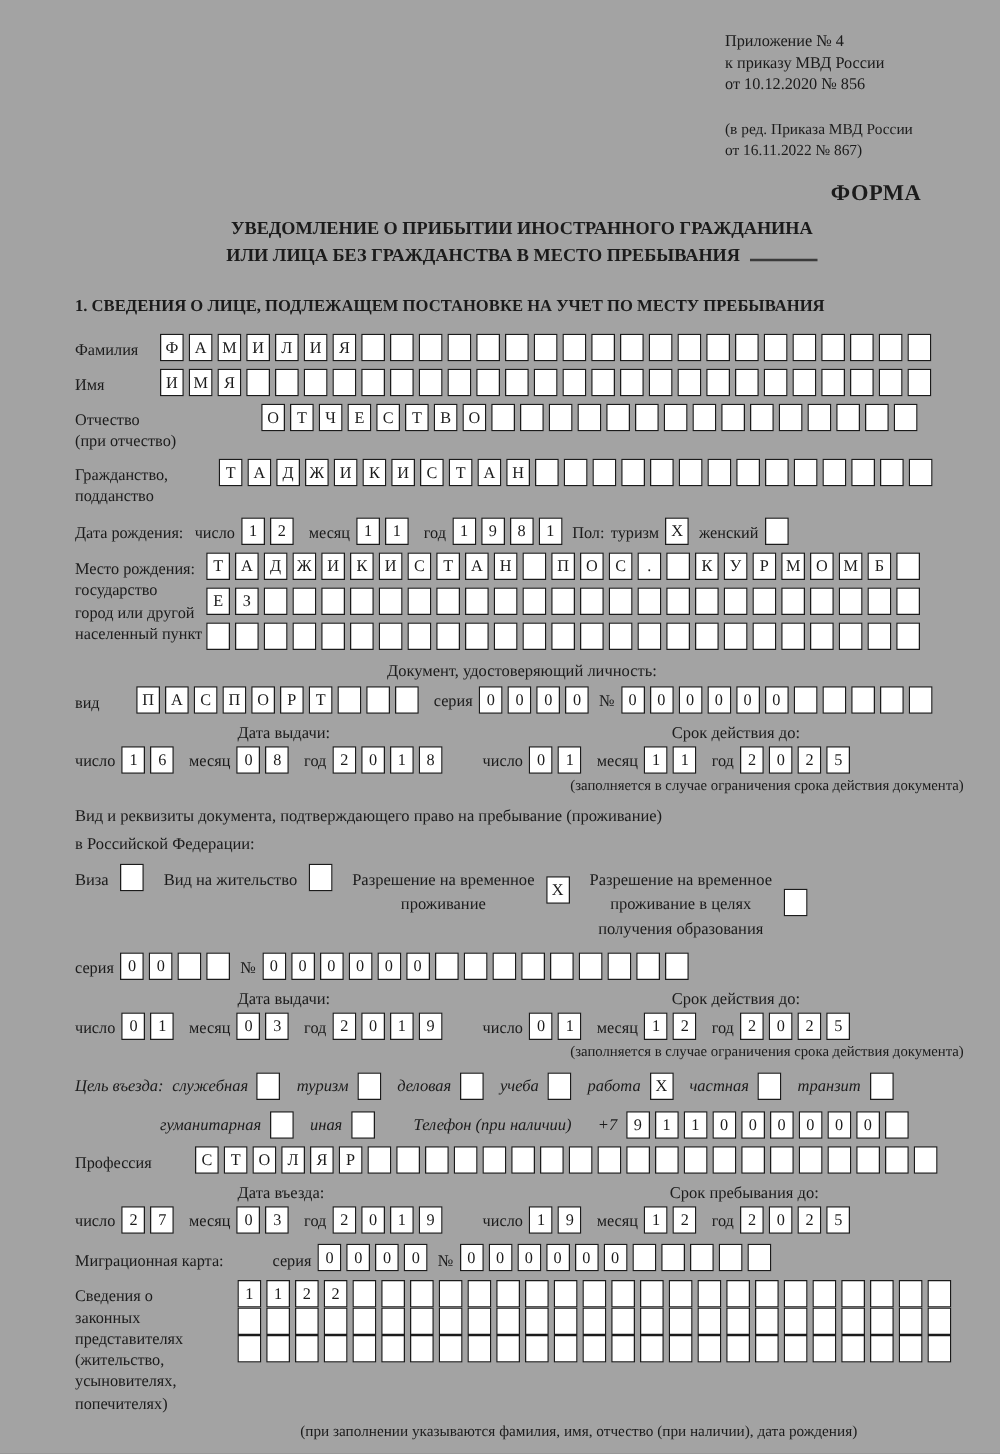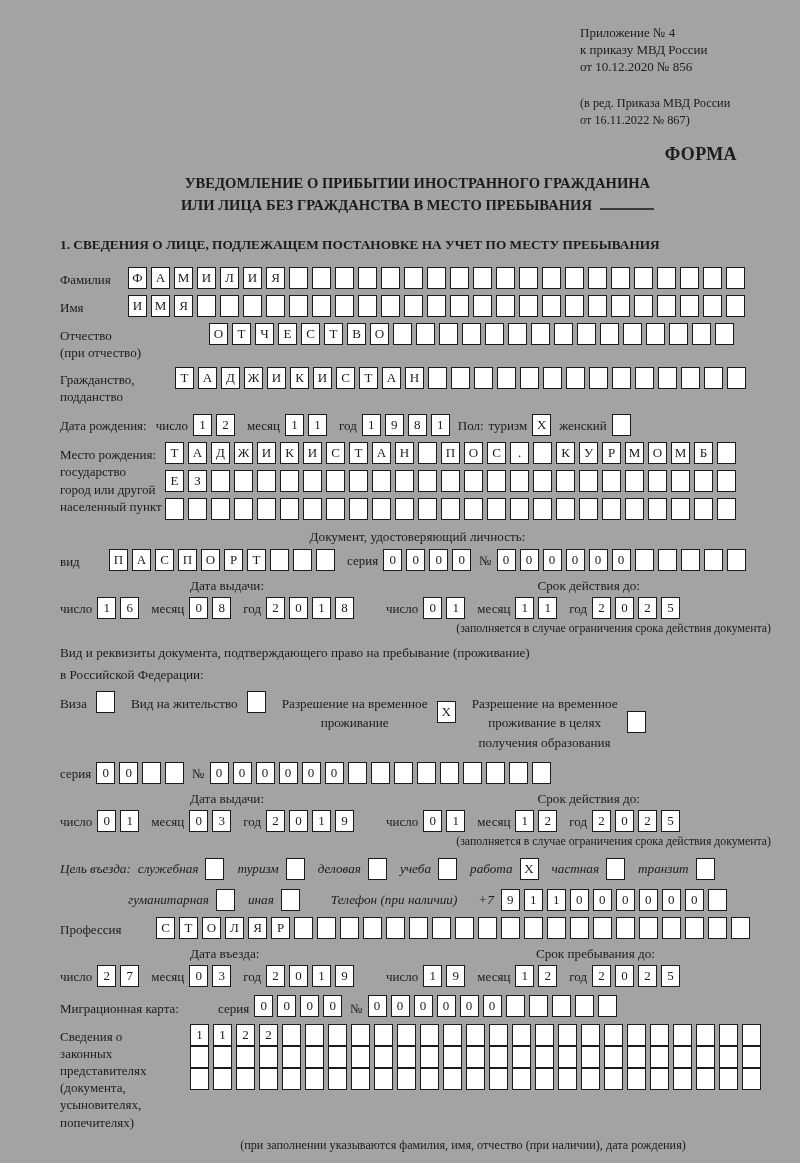--- a/index.html
+++ b/index.html
@@ -651,21 +651,21 @@
         <span class="cell"></span>
         <span class="cell"></span>
       </div>
   </div>
 
   <div class="reps">
     <div class="lbl w118">
         <div>Сведения о</div>
         <div>законных</div>
         <div>представителях</div>
-        <div>(документа,</div>
+        <div>(жительство,</div>
         <div>усыновителях,</div>
         <div>попечителях)</div>
       </div>
     <div class="repcol">
       <div class="cells">
           <span class="cell">1</span>
           <span class="cell">1</span>
           <span class="cell">2</span>
           <span class="cell">2</span>
           <span class="cell"></span>

